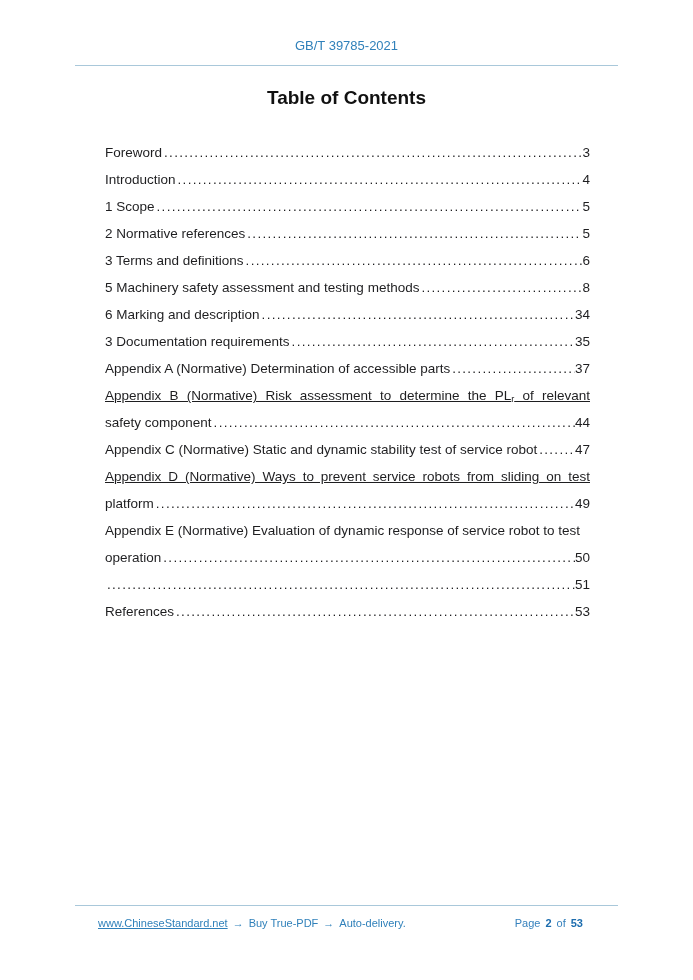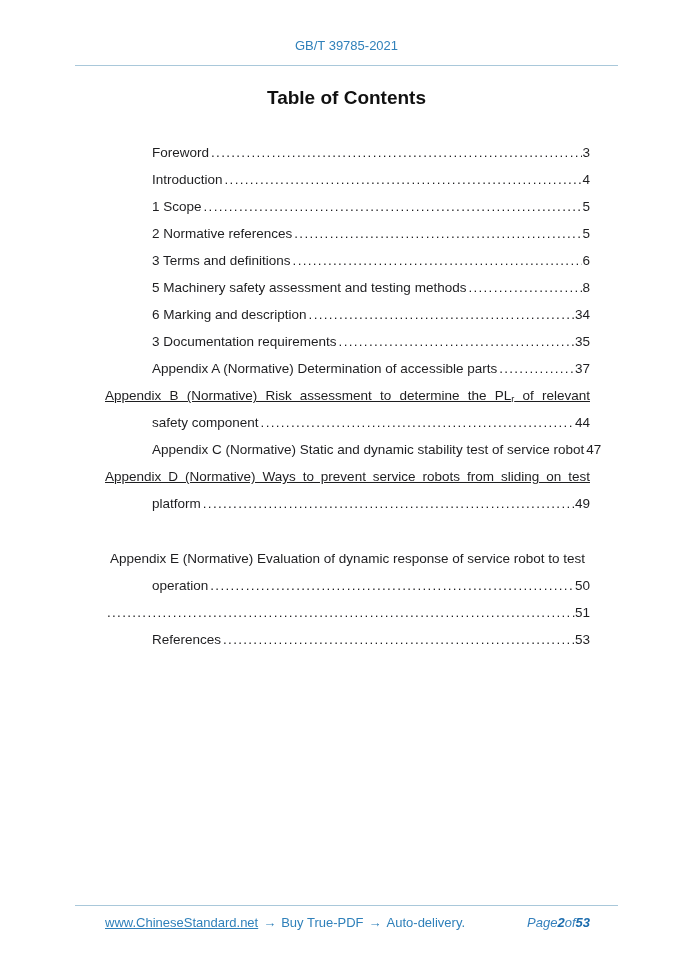--- a/index.html
+++ b/index.html
@@ -28,49 +28,49 @@
     font-size: 19px; font-weight: bold; line-height: 24px;
     color: #111111;
   }
   
   .toc {
     position: absolute; top: 139px; left: 105px; width: 485px;
     font-size: 13.5px; line-height: 27px;
     color: #1e1e20;
   }
   .toc-row { display: flex; align-items: baseline; }
-  .lbl { white-space: nowrap; flex: 0 0 auto; margin-left: 47px; }
+  .lbl { white-space: nowrap; flex: 0 0 auto; }
   .leader {
     flex: 1 1 0; min-width: 0;
     overflow: hidden; white-space: nowrap;
     padding-left: 2px;
   }
   .leader::after {
     content: "........................................................................................................................................................";
     letter-spacing: 1.3px;
   }
   .pg { white-space: nowrap; flex: 0 0 auto; }
   .jline { text-align: justify; text-align-last: justify; text-decoration: underline; }
-  .nline { text-align: center; margin-top: 28px; }
+  .nline { text-align: left; }
   sub.plr { font-size: 0.68em; vertical-align: -0.18em; line-height: 0; }
   
   .footer-rule {
     position: absolute; top: 905px; left: 75px; width: 543px;
     border-top: 1px solid #a9c8da;
   }
   .footer {
-    position: absolute; top: 913px; left: 105px; width: 485px;
+    position: absolute; top: 913px; left: 98px; width: 485px;
     display: flex; justify-content: space-between; align-items: flex-end;
-    font-size: 13px; line-height: 20px;
+    font-size: 11px; line-height: 20px;
     color: #2f80ba;
   }
   .footer-left { display: flex; align-items: baseline; }
   .site { text-decoration: underline; color: #2f80ba; cursor: pointer; }
   .arrow { margin: 0 5px; }
-  .footer-right { display: flex; align-items: baseline; color: #3581bd; font-style: italic; }
+  .footer-right { display: flex; align-items: baseline; gap: 5px; color: #3581bd; }
   .footer-right b { color: #1b6cae; font-weight: bold; }
 </style>
 </head>
 <body>
 
 <div class="doc-number">GB/T 39785-2021</div>
 <div class="header-rule"></div>
 <div class="page-title">Table of Contents</div>
 
 <div class="toc">

